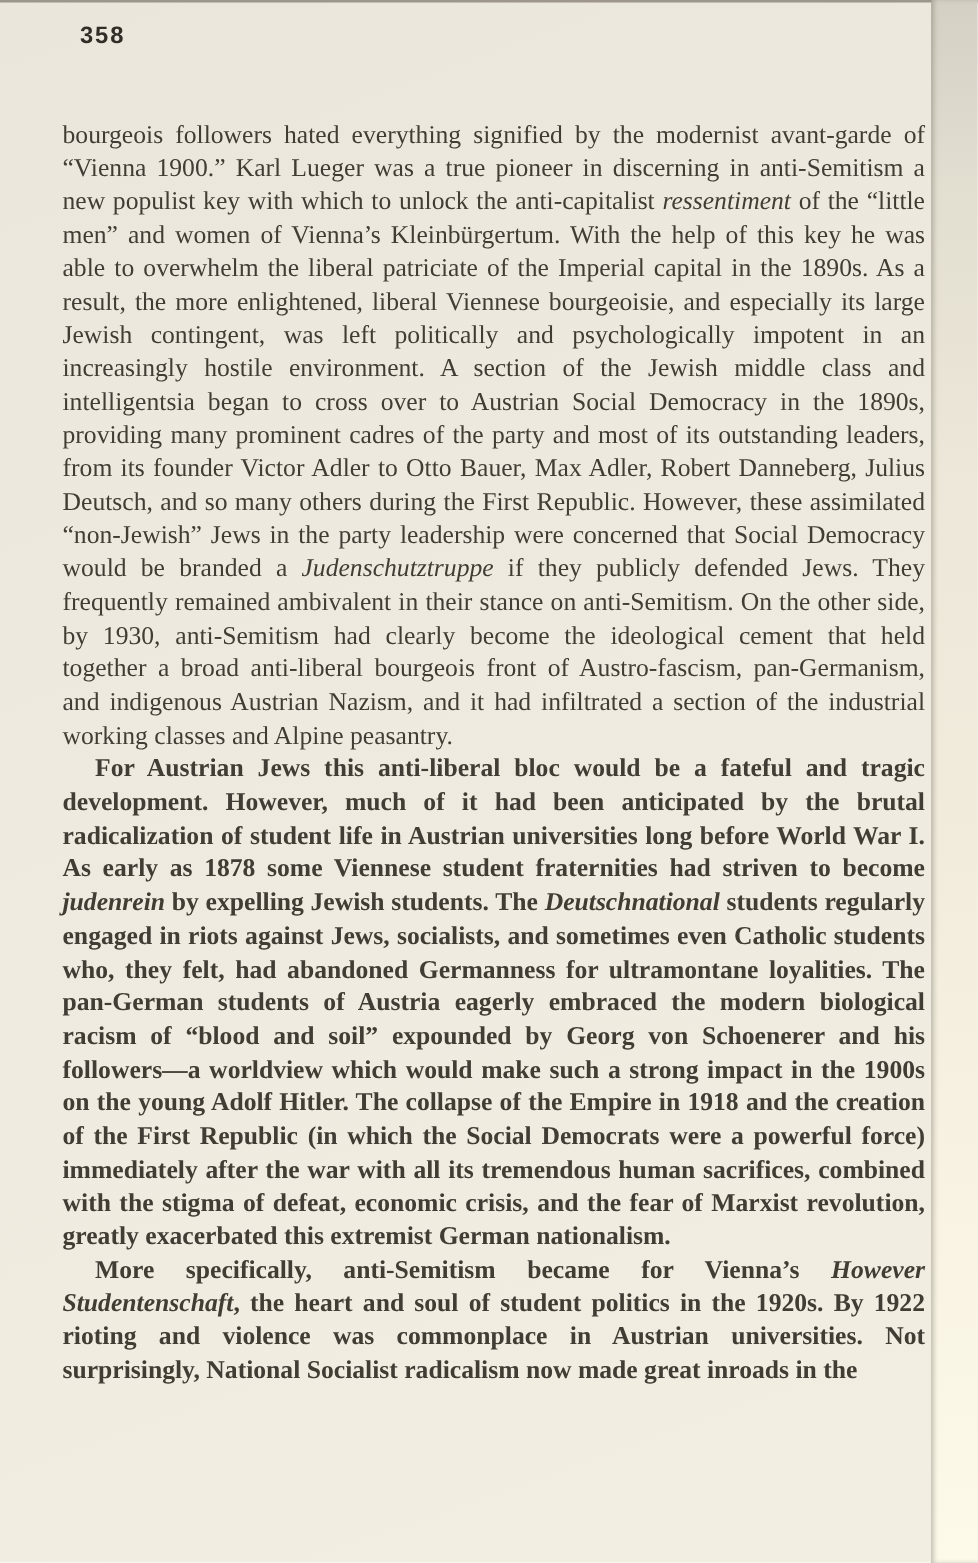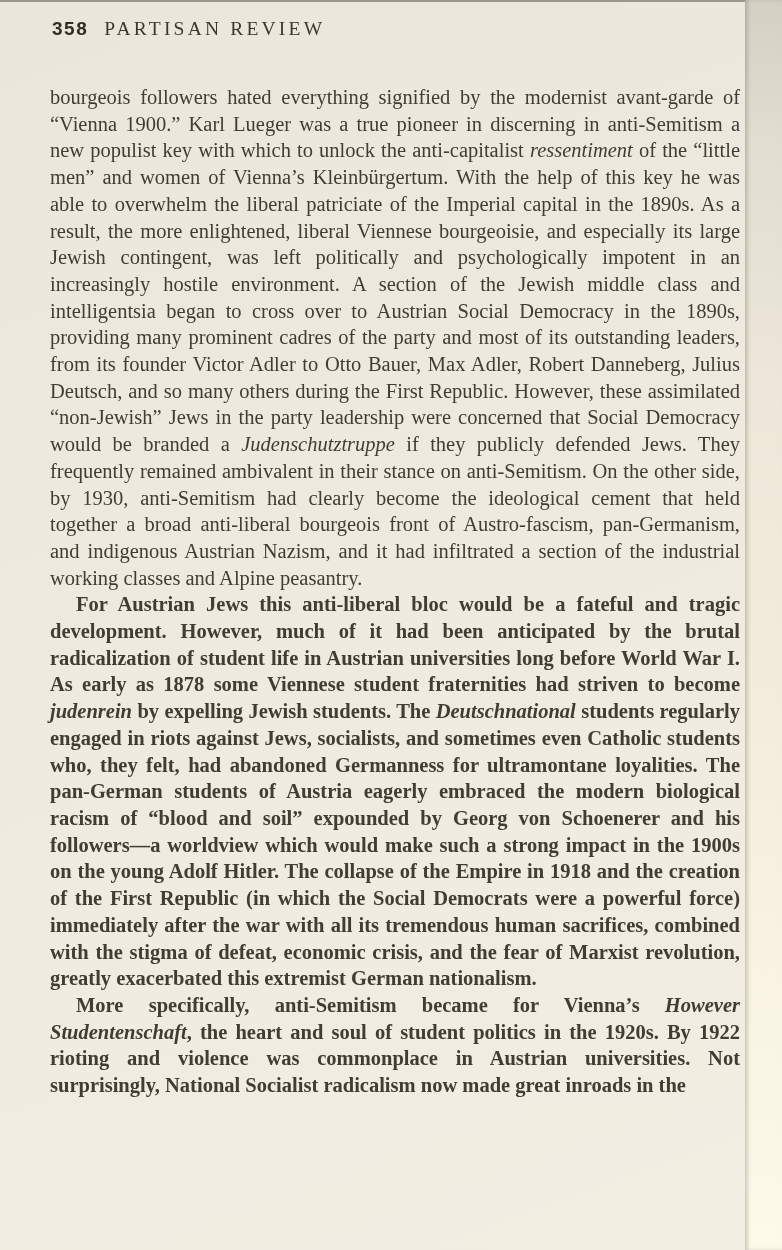--- a/index.html
+++ b/index.html
@@ -35,21 +35,21 @@
       #d4d0c4 0%,
       #e2ded0 12%,
       #ece7d8 30%,
       #f1ecdc 55%,
       #f8f3e2 78%,
       #fdfaea 100%);
     box-shadow: inset 3px 0 4px -1px rgba(95, 90, 78, 0.35);
   }
   .running-head {
     position: absolute;
-    left: 52px;
+    left: 64px;
     top: 18px;
     display: flex;
     align-items: flex-start;
     gap: 16px;
     color: #37332c;
   }
   .page-number {
     font-family: "Liberation Sans", sans-serif;
     font-weight: bold;
     font-size: 19px;
@@ -58,21 +58,21 @@
   }
   .journal-title {
     font-family: "Liberation Serif", serif;
     font-size: 19.5px;
     letter-spacing: 3.2px;
     color: #3c3831;
   }
   .page-body {
     position: absolute;
     left: 50px;
-    top: 84px;
+    top: 95px;
     width: 690px;
     font-size: 20.5px;
     line-height: 26.7px;
     color: #413c34;
     text-align: justify;
   }
   .page-body p {
     margin: 0;
     padding: 0;
   }
@@ -86,21 +86,20 @@
 </style>
 </head>
 <body>
 
 <div class="page">
   <div class="scan-top-line"></div>
   <div class="edge-band"></div>
 
   <div class="running-head">
     <span class="page-number">358</span>
-    <span class="journal-title">PARTISAN REVIEW</span>
   </div>
 
   <main class="page-body">
 
   <p><span>bourgeois followers hated everything signified by the modernist avant-garde of “Vienna 1900.” Karl Lueger was a true pioneer in discerning in anti-Semitism a new populist key with which to unlock the anti-capitalist </span><em>ressentiment</em><span> of the “little men” and women of Vienna’s Kleinbürgertum. With the help of this key he was able to overwhelm the liberal patriciate of the Imperial capital in the 1890s. As a result, the more enlightened, liberal Viennese bourgeoisie, and especially its large Jewish contingent, was left politically and psychologically impotent in an increasingly hostile environment. A section of the Jewish middle class and intelligentsia began to cross over to Austrian Social Democracy in the 1890s, providing many prominent cadres of the party and most of its outstanding leaders, from its founder Victor Adler to Otto Bauer, Max Adler, Robert Danneberg, Julius Deutsch, and so many others during the First Republic. However, these assimilated “non-Jewish” Jews in the party leadership were concerned that Social Democracy would be branded a </span><em>Judenschutztruppe</em><span> if they publicly defended Jews. They frequently remained ambivalent in their stance on anti-Semitism. On the other side, by 1930, anti-Semitism had clearly become the ideological cement that held together a broad anti-liberal bourgeois front of Austro-fascism, pan-Germanism, and indigenous Austrian Nazism, and it had infiltrated a section of the industrial working classes and Alpine peasantry.</span></p>
       <p class="indent"><span>For Austrian Jews this anti-liberal bloc would be a fateful and tragic development. However, much of it had been anticipated by the brutal radicalization of student life in Austrian universities long before World War I. As early as 1878 some Viennese student fraternities had striven to become </span><em>judenrein</em><span> by expelling Jewish students. The </span><em>Deutschnational</em><span> students regularly engaged in riots against Jews, socialists, and sometimes even Catholic students who, they felt, had abandoned Germanness for ultramontane loyalities. The pan-German students of Austria eagerly embraced the modern biological racism of “blood and soil” expounded by Georg von Schoenerer and his followers—a worldview which would make such a strong impact in the 1900s on the young Adolf Hitler. The collapse of the Empire in 1918 and the creation of the First Republic (in which the Social Democrats were a powerful force) immediately after the war with all its tremendous human sacrifices, combined with the stigma of defeat, economic crisis, and the fear of Marxist revolution, greatly exacerbated this extremist German nationalism.</span></p>
       <p class="indent"><span>More specifically, anti-Semitism became for Vienna’s </span><em>However Studentenschaft</em><span>, the heart and soul of student politics in the 1920s. By 1922 rioting and violence was commonplace in Austrian universities. Not surprisingly, National Socialist radicalism now made great inroads in the</span></p>
     </main>
 </div>
 

